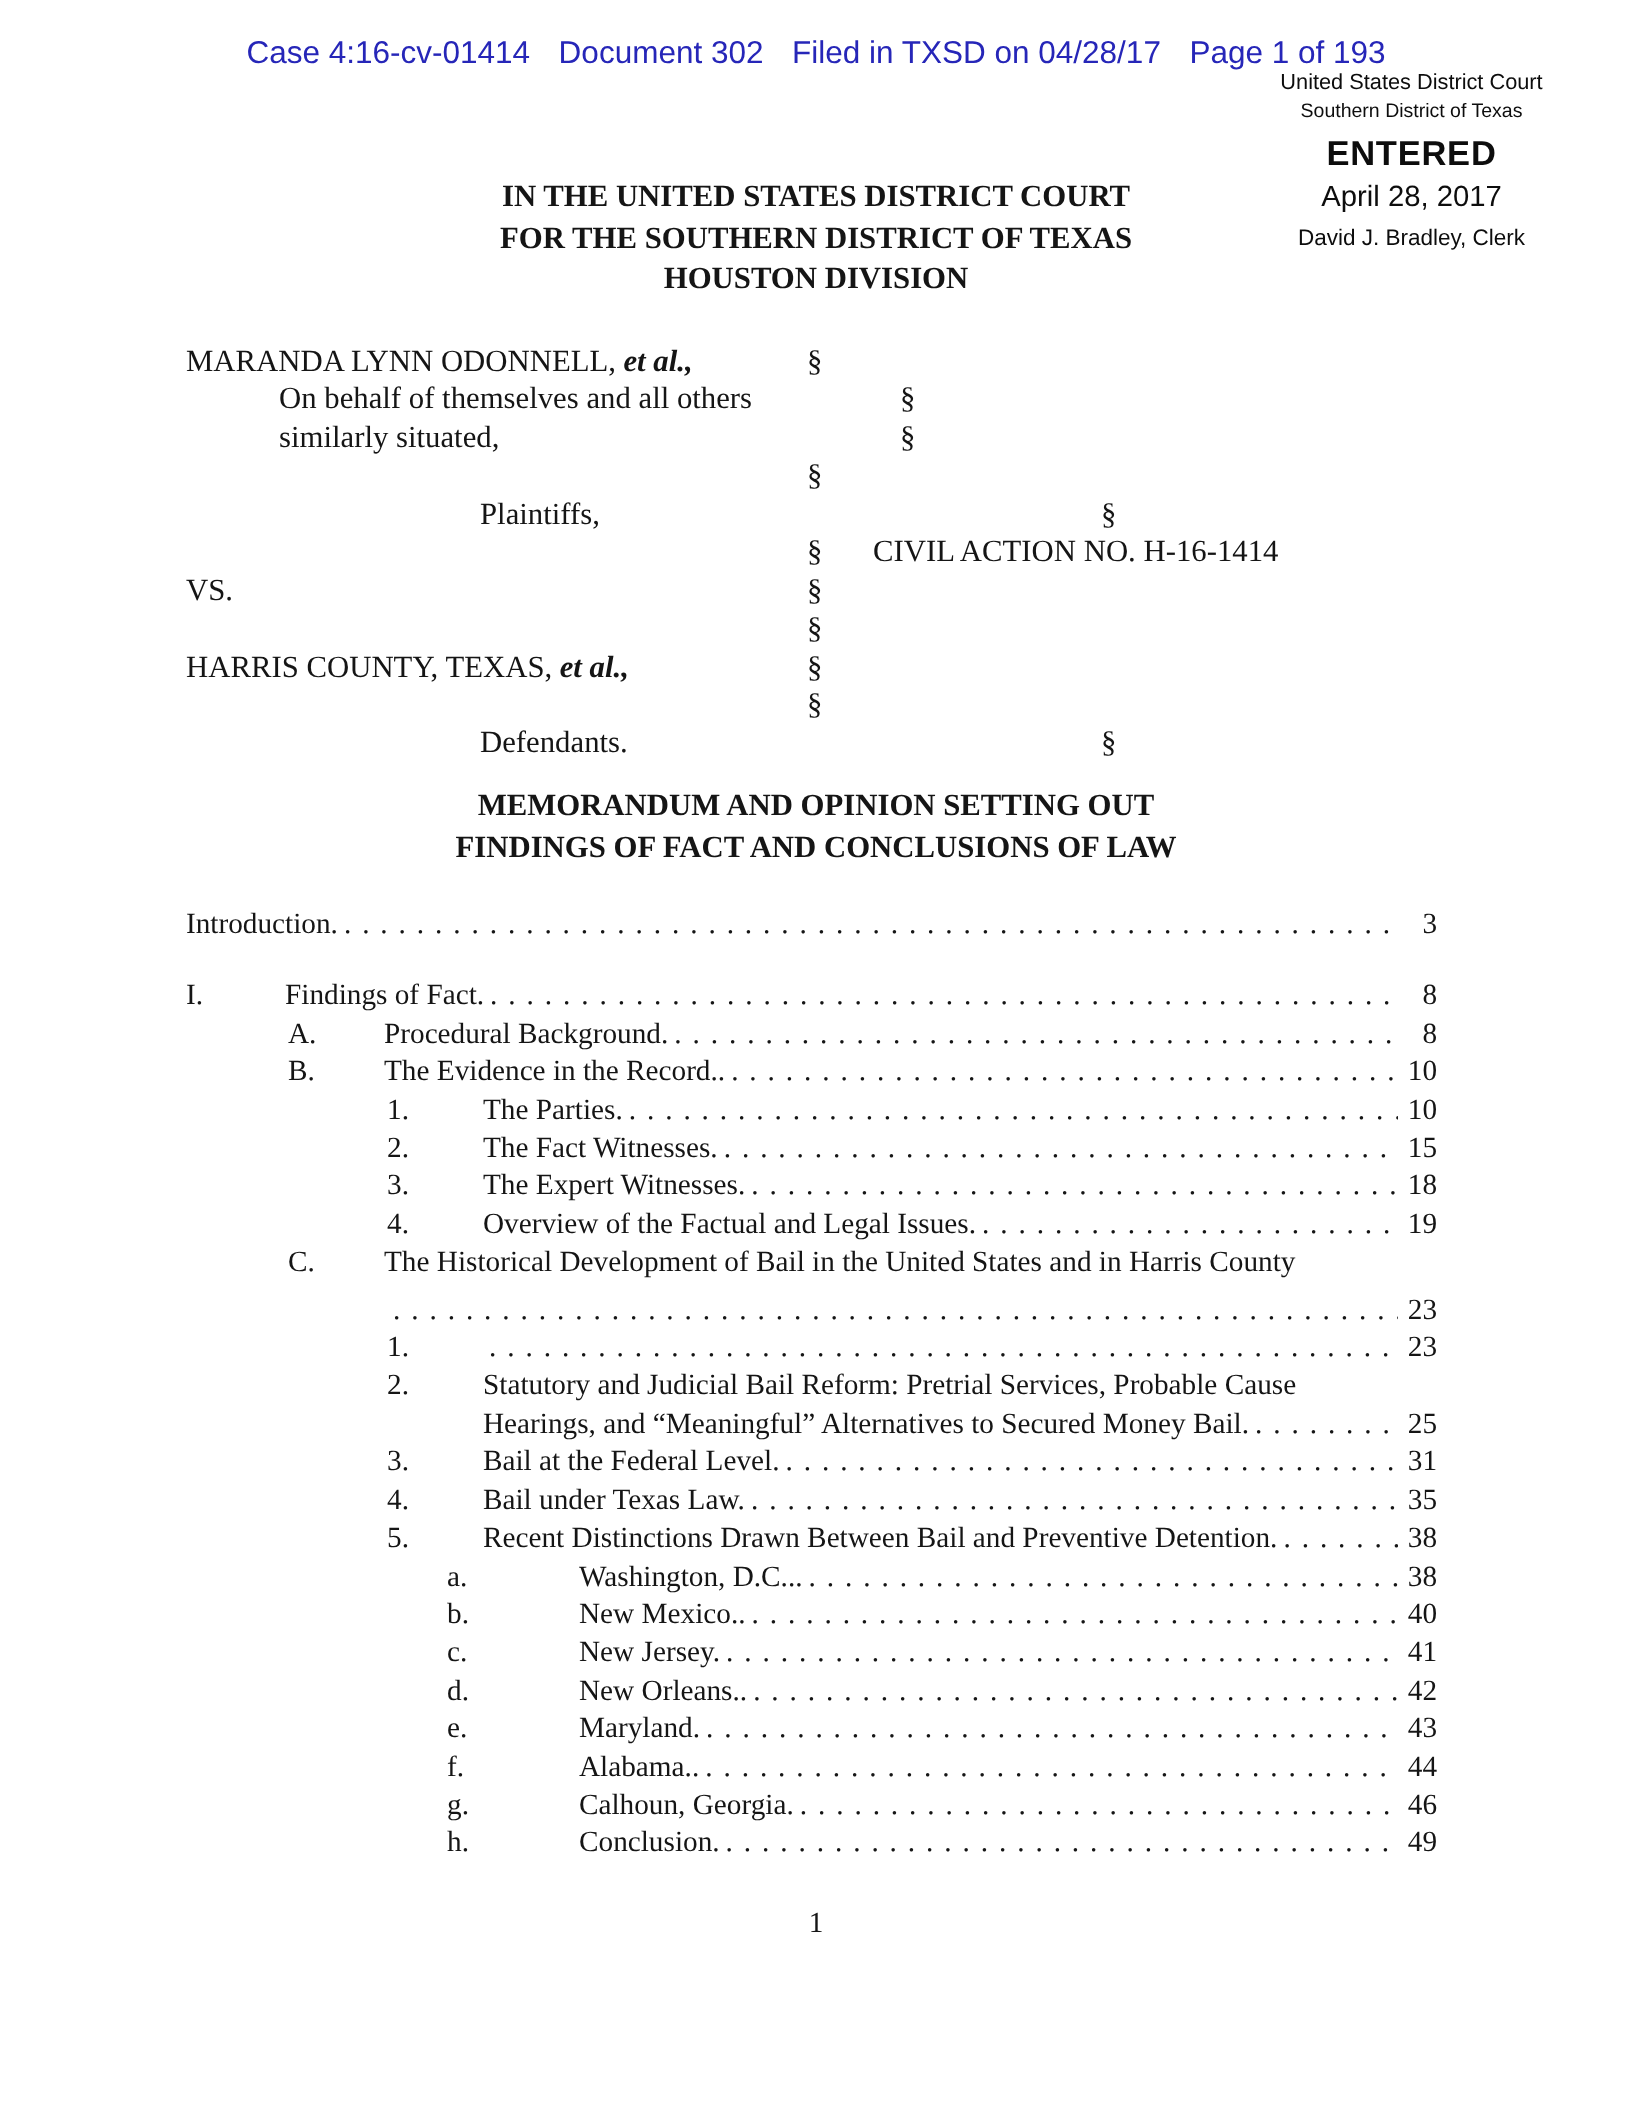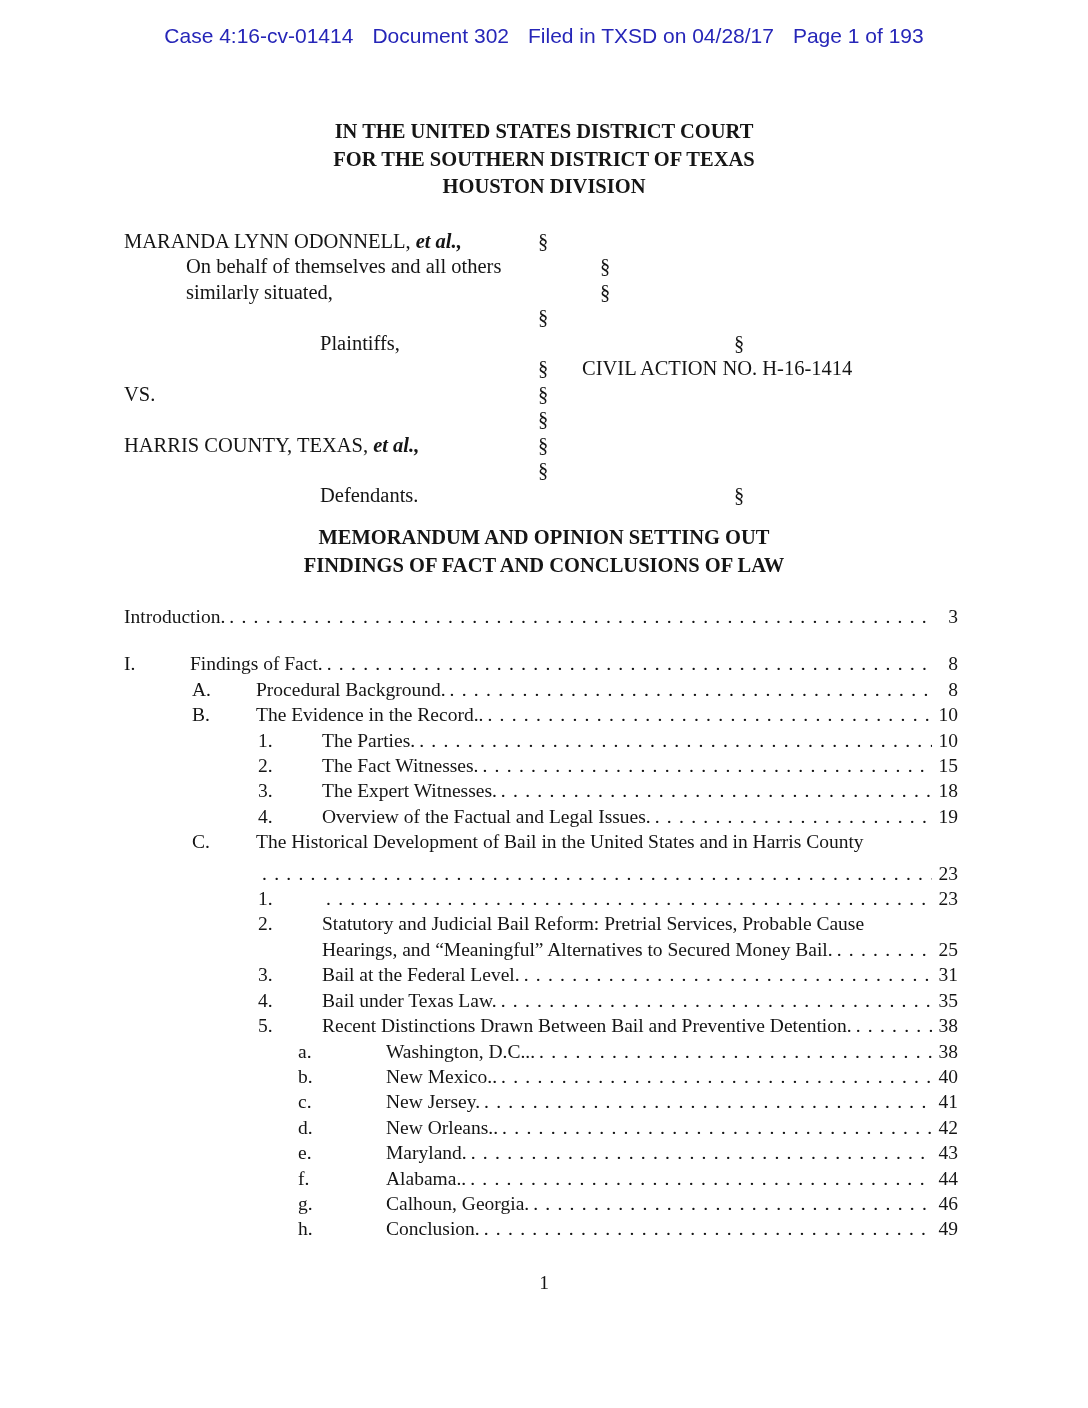--- a/index.html
+++ b/index.html
@@ -68,20 +68,27 @@
 
 <div class="page">
 
   <div class="case-header" style="color: rgb(38, 38, 184);">
     <span>Case 4:16-cv-01414</span>
     <span>Document 302</span>
     <span>Filed in TXSD on 04/28/17</span>
     <span>Page 1 of 193</span>
   </div>
 
+  <div class="stamp">
+    <div class="stamp-court">United States District Court</div>
+    <div class="stamp-district">Southern District of Texas</div>
+    <div class="stamp-entered">ENTERED</div>
+    <div class="stamp-date">April 28, 2017</div>
+    <div class="stamp-clerk">David J. Bradley, Clerk</div>
+  </div>
 
   <div class="court-heading">
     <div>IN THE UNITED STATES DISTRICT COURT</div>
     <div>FOR THE SOUTHERN DISTRICT OF TEXAS</div>
     <div>HOUSTON DIVISION</div>
   </div>
 
   <div class="caption">
     <div class="cap-row">
       <div class="cap-left"><span>MARANDA LYNN ODONNELL,</span><span class="etal">et al.,</span></div>

